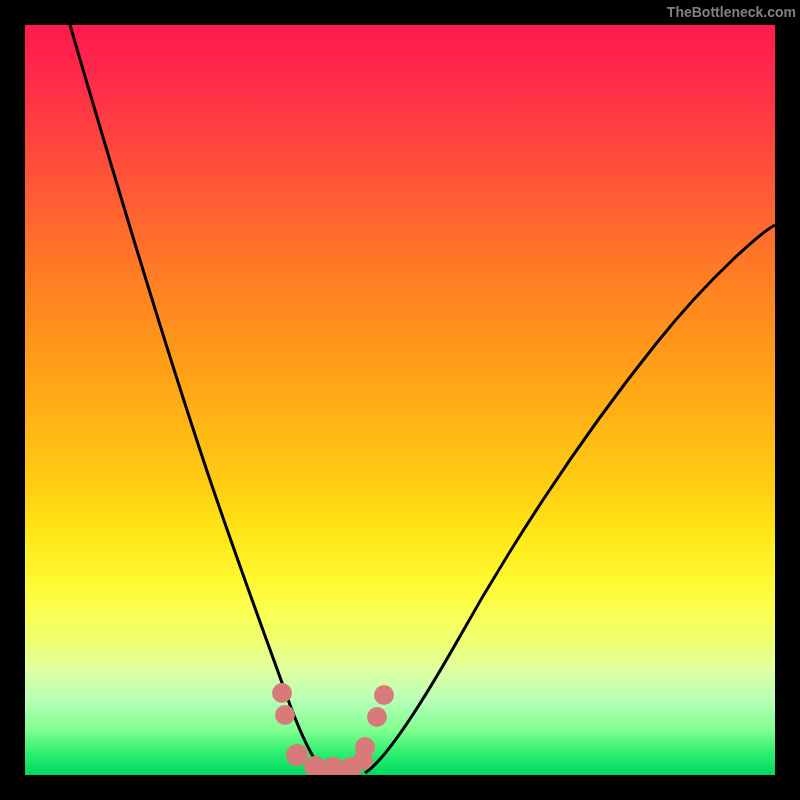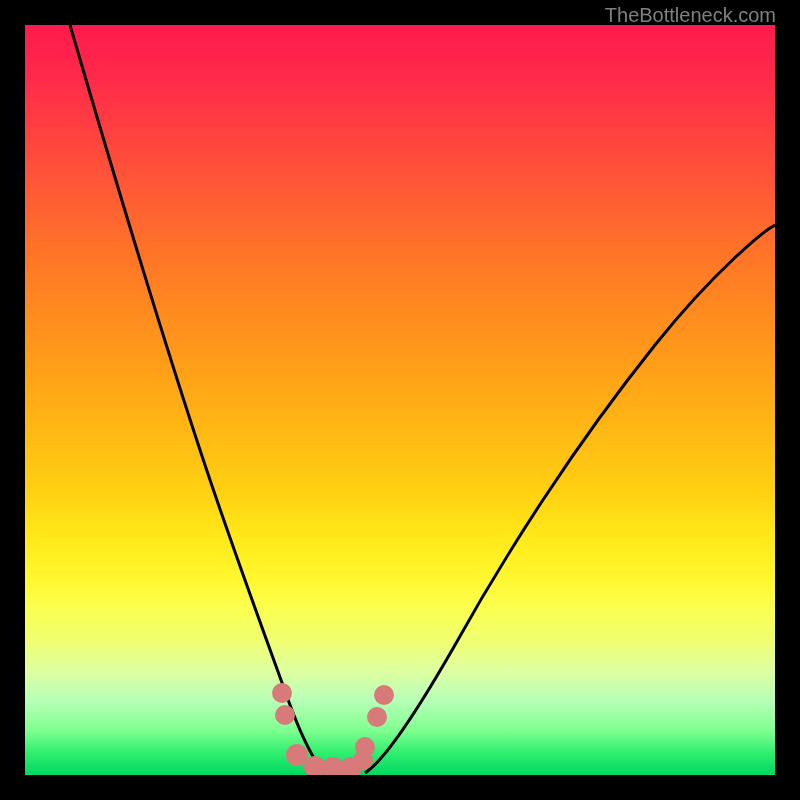--- a/index.html
+++ b/index.html
@@ -41,24 +41,24 @@
       #dfffa0 86%,
       #b8ffb8 90%,
       #80ff90 94%,
       #30ef70 97%,
       #00d860 100%
     );
   }
   .watermark {
     position: absolute;
     top: 4px;
-    right: 24px;
+    right: 4px;
     color: #808080;
-    font-size: 20px;
-    font-weight: 400;
+    font-size: 14px;
+    font-weight: 700;
     z-index: 10;
   }
   .curve-svg {
     position: absolute;
     left: 0;
     top: 0;
     width: 750px;
     height: 750px;
   }
 </style>

